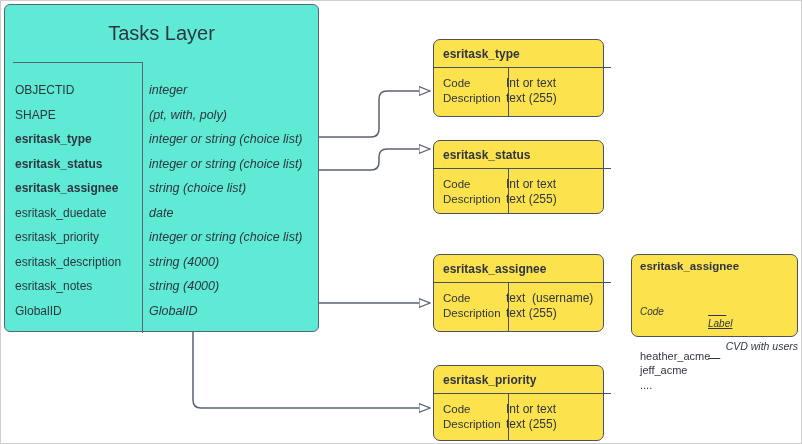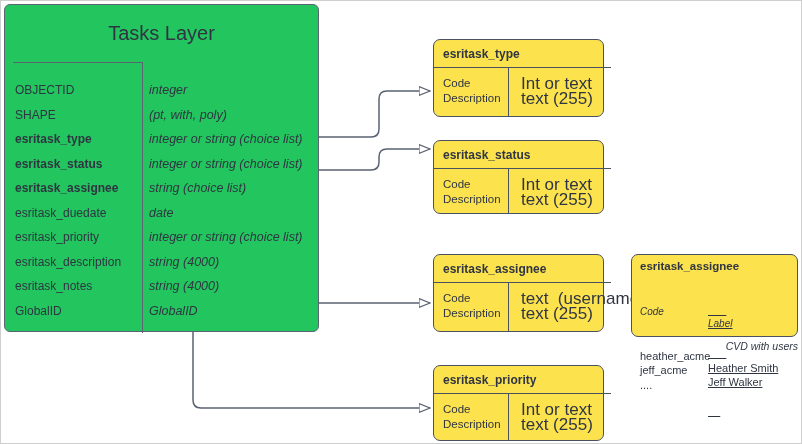--- a/index.html
+++ b/index.html
@@ -18,21 +18,21 @@
     overflow: hidden;
   }
 
   
   .main-table {
     position: absolute;
     left: 3px;
     top: 3px;
     width: 315px;
     height: 328px;
-    background: #22c55e;
+    background: #5eead4;
     border: 1.6px solid #5a6372;
     border-radius: 6px;
     box-sizing: border-box;
   }
   .main-title {
     position: absolute;
     left: 0;
     top: 0;
     width: 100%;
     height: 57px;
@@ -124,23 +124,23 @@
     position: absolute;
     left: 9px;
     top: 36px;
     font-size: 11.5px;
     line-height: 15px;
     color: #2f3542;
     white-space: pre;
   }
   .dom-right {
     position: absolute;
-    left: 87px;
+    left: 72px;
     top: 36px;
-    font-size: 17px;
+    font-size: 12px;
     line-height: 15px;
     color: #2f3542;
     white-space: pre;
   }
 
   
   .cvd-box {
     position: absolute;
     left: 630px;
     top: 253px;
@@ -311,19 +311,17 @@
   <div class="cvd-box">
     <div class="cvd-title">esritask_assignee</div>
     <div class="cvd-col-a">
       <div class="cvd-hdr">Code</div>
       <div>heather_acme
 jeff_acme
 ....</div>
     </div>
     <div class="cvd-col-b">
       <div class="cvd-hdr">Label</div>
-      <div>Heather Smith
-Jeff Walker</div>
     </div>
   </div>
   <div class="cvd-caption">CVD with users</div>
 
 </div>
 
 </body></html>

